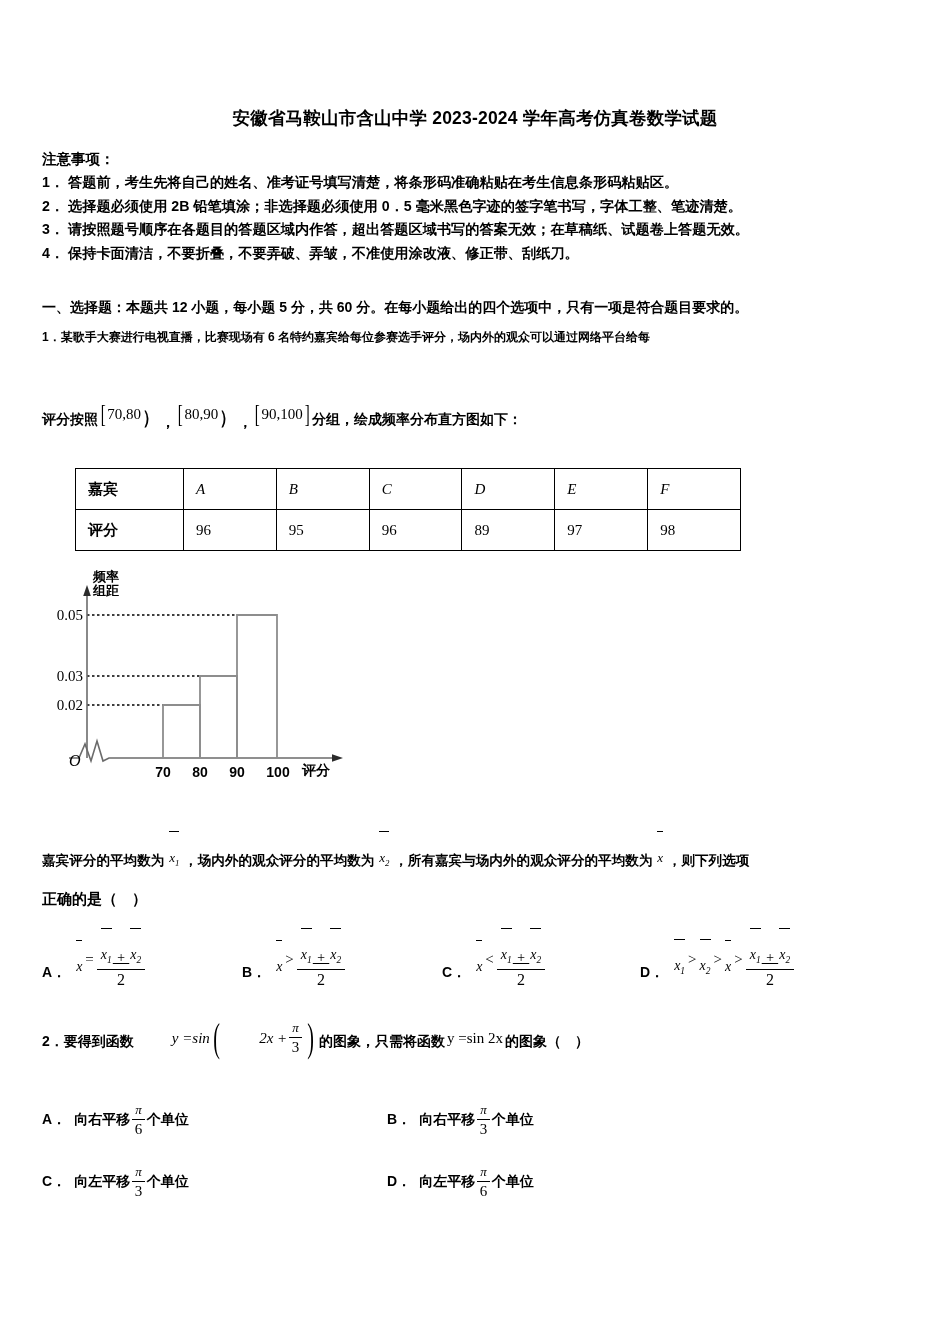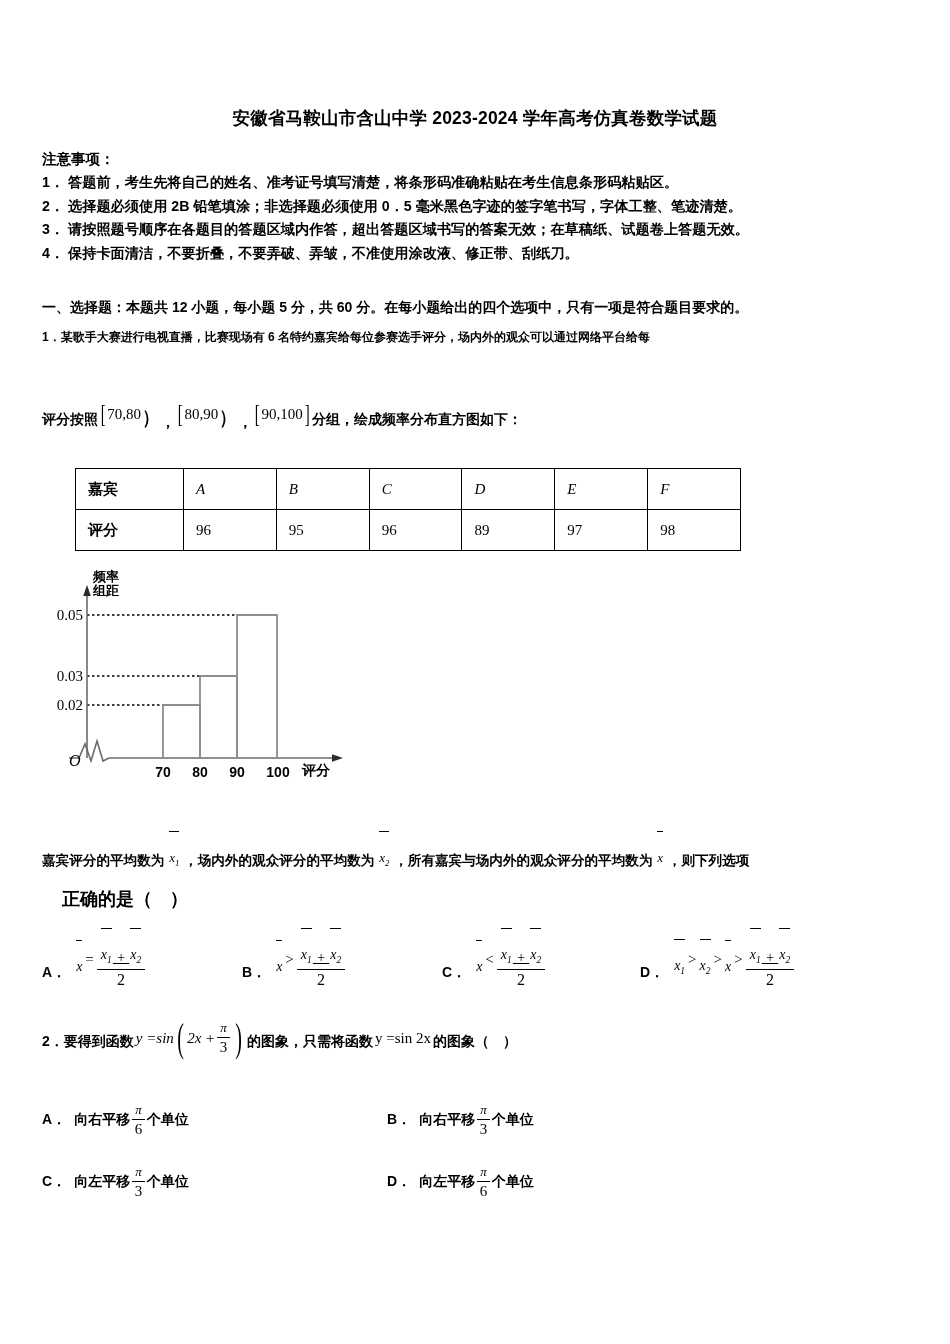--- a/index.html
+++ b/index.html
@@ -88,20 +88,21 @@
     white-space: nowrap;
     display: flex;
     align-items: center;
   }
 
   
   .mi {
     font-family: "Liberation Serif", "DejaVu Serif", serif;
     font-style: italic;
     font-weight: normal;
+    margin-left: 36px;
   }
   .interval {
     font-family: "Liberation Serif", "DejaVu Serif", serif;
     font-weight: normal;
     font-size: 15px;
     display: inline-flex;
     align-items: center;
     position: relative;
     top: -5px;
     margin: 0 1px;
@@ -169,24 +170,23 @@
     position: absolute;
     left: 42px; top: 834px;
     font-size: 13.6px;
     font-weight: bold;
     line-height: 22px;
     white-space: nowrap;
   }
   .q1-stem3 {
     position: absolute;
     left: 42px; top: 888px;
-    font-size: 18px;
+    font-size: 15px;
     font-weight: bold;
     line-height: 22px;
-    margin-left: 20px;
   }
 
   
   .ovar {
     display: inline-block;
     font-family: "Liberation Serif", "DejaVu Serif", serif;
     font-style: italic;
     font-weight: normal;
     border-top: 1px solid #000;
     padding-top: 19px;

